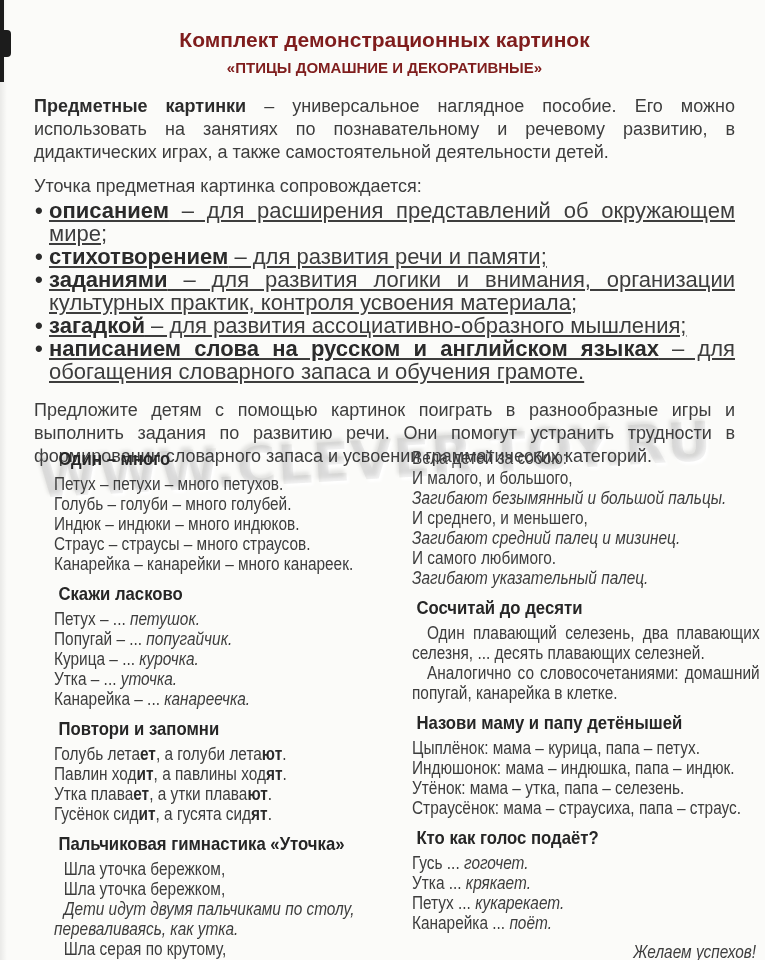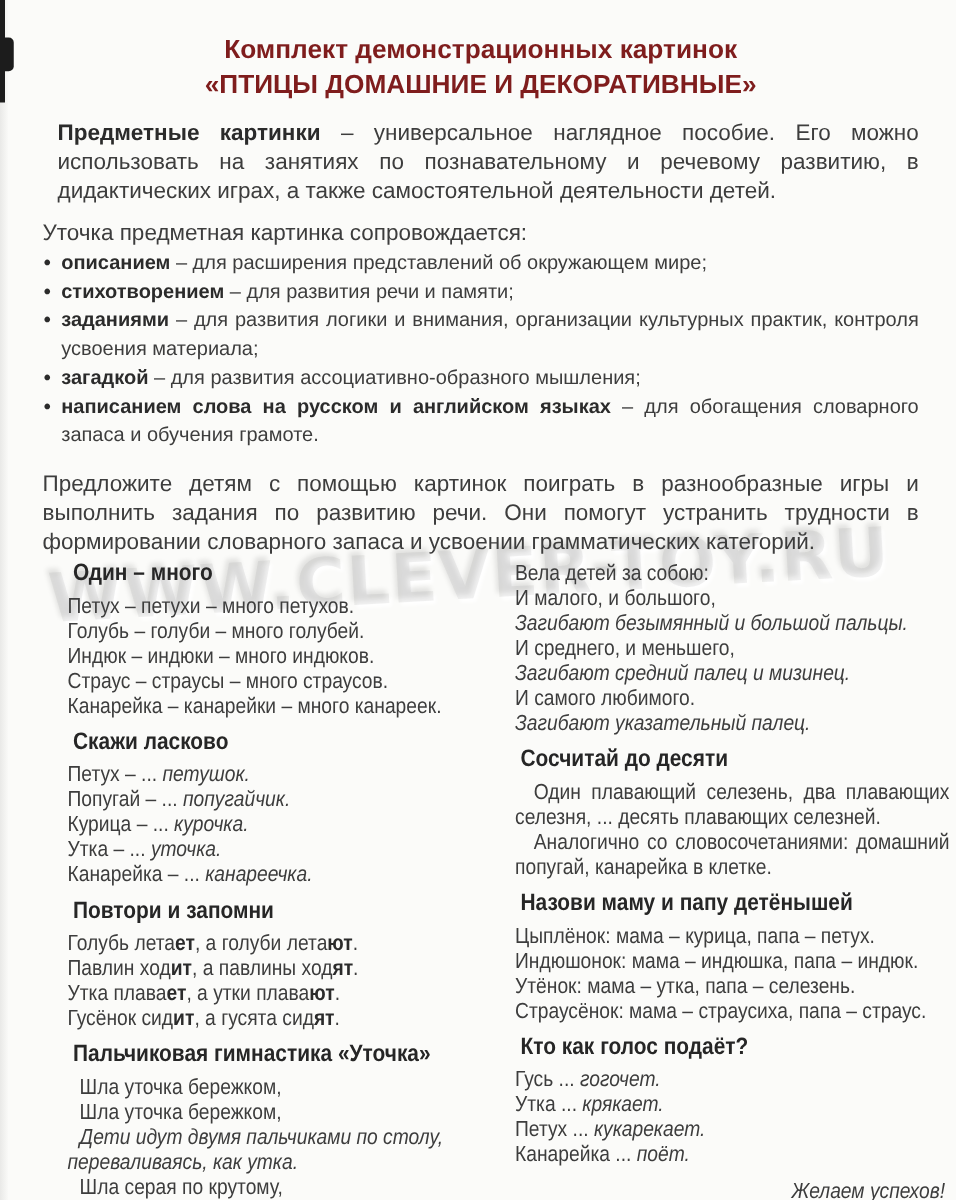--- a/index.html
+++ b/index.html
@@ -26,27 +26,27 @@
     text-shadow:-2px -3px 4px rgba(0,0,0,0.10), 2px 3px 3px rgba(255,255,255,0.95);
     transform:rotate(-3.2deg);
     white-space:nowrap;z-index:0;
     user-select:none;
   }
   .content{position:absolute;left:0;top:0;width:765px;height:960px;
     padding:26px 30px 0 34px;box-sizing:border-box;z-index:1;}
   
   .doc-title{margin:0;text-align:center;color:#7f1d1d;font-weight:bold;}
   .doc-title .t1{font-size:21px;line-height:27px;}
-  .doc-title .t2{font-size:21px;line-height:29px;}
+  .doc-title .t2{font-size:15px;line-height:29px;}
   
   .para{font-size:18px;line-height:23px;text-align:justify;margin:0;}
-  .intro{margin-top:13px;margin-left:12px;}
+  .intro{margin-top:13px;}
   .acc-head{margin-top:11px;text-align:left;}
   ul.acc{list-style:none;margin:1px 0 0 0;padding:0;}
-  ul.acc li{position:relative;padding-left:15px;font-size:16px;line-height:23px;text-align:justify;}
+  ul.acc li{position:relative;padding-left:15px;font-size:22px;line-height:23px;text-align:justify;text-decoration:underline;}
   ul.acc li::before{content:"\2022";position:absolute;left:1px;top:0;font-weight:bold;color:#2b2b2b;}
   ul.acc b{color:#2b2b2b;}
   .suggestion{margin-top:16px;}
   b, .b{font-weight:bold;color:#2b2b2b;}
   .i{font-style:italic;}
   
   .columns{position:absolute;left:54px;top:448px;width:680px;height:515px;}
   .col{position:absolute;top:0;font-size:17.5px;line-height:20px;transform:scaleX(0.88);transform-origin:0 0;}
   .col-left{left:0;width:397px;}
   .col-right{left:358px;width:395px;}

